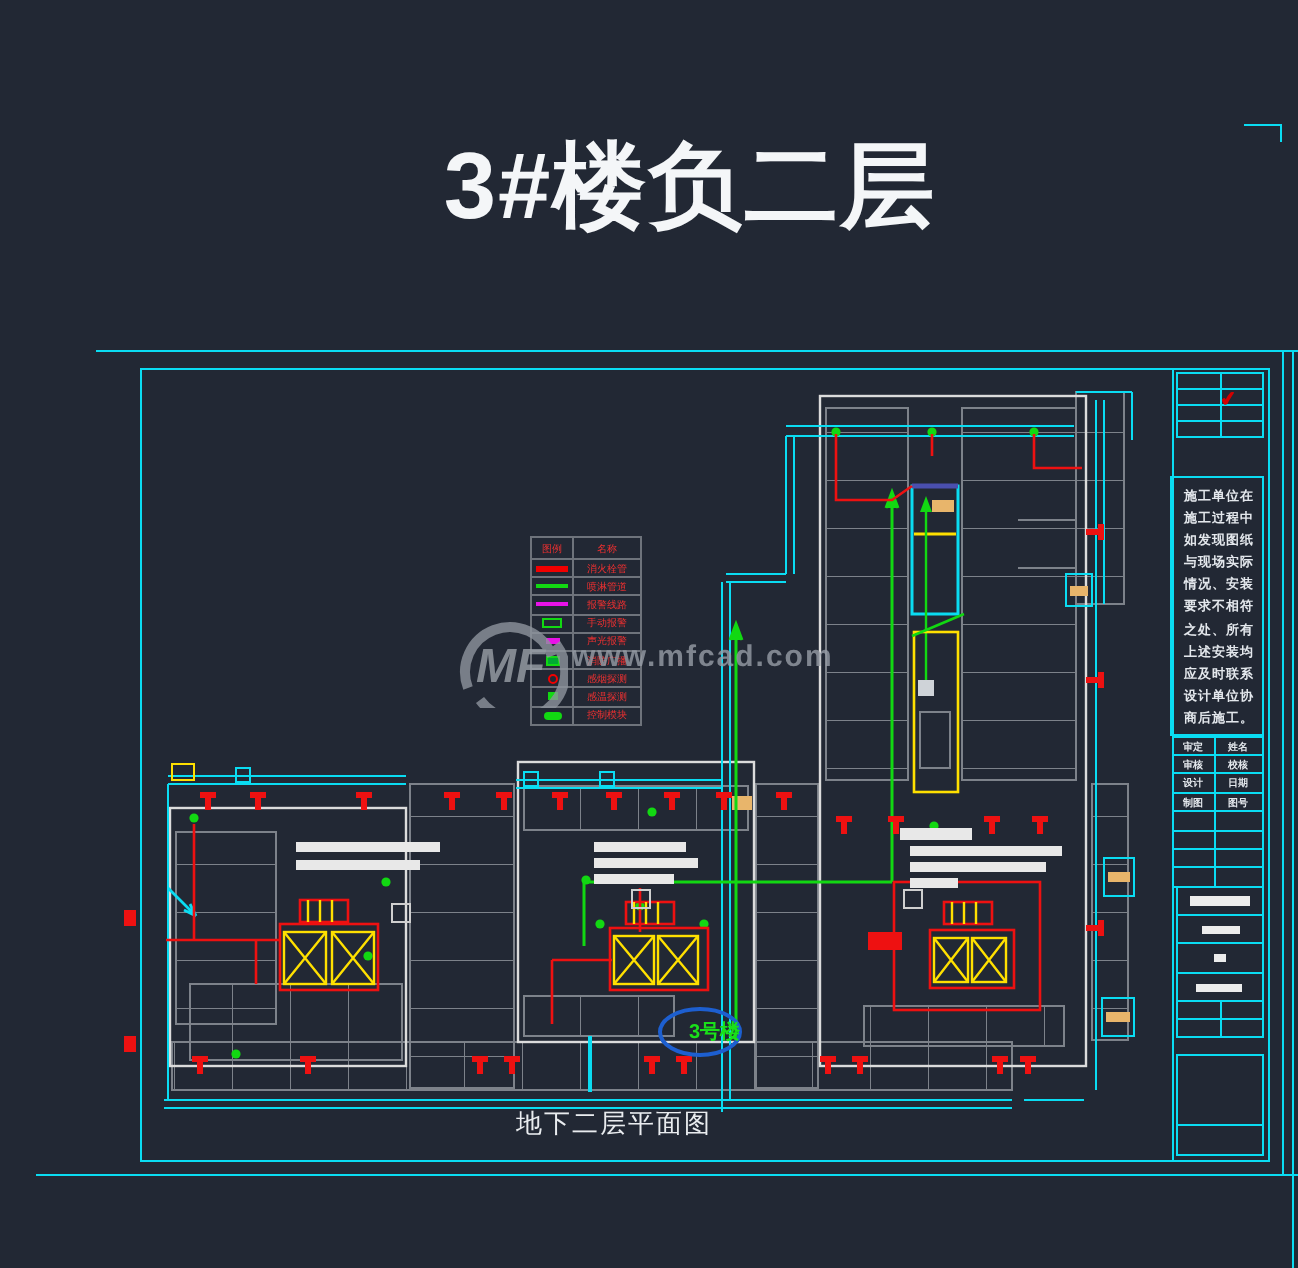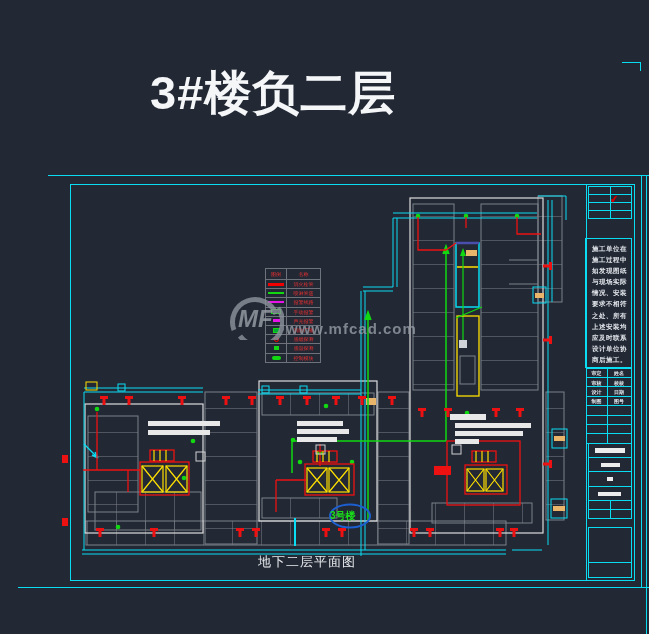--- a/index.html
+++ b/index.html
@@ -4,46 +4,46 @@
 <style>
   html,body{margin:0;padding:0;background:#1c212b;}
   #sheet{
     position:relative;width:649px;height:634px;overflow:hidden;
     background:#222834;font-family:"Liberation Sans",sans-serif;
   }
   #sheet *{box-sizing:border-box;}
   .abs{position:absolute;}
   
   .dwg-title{
-    left:150px;top:62px;width:390px;
+    left:150px;top:62px;width:390px;text-align:center;
     color:#f4f6f8;font-size:47px;font-weight:bold;letter-spacing:1px;
     font-family:"Liberation Sans",sans-serif;white-space:nowrap;
   }
   
   .caption{
     left:258px;top:553px;width:120px;text-align:left;color:#e9ecef;
     font-size:13px;letter-spacing:1px;white-space:nowrap;
   }
   
   .bldg-label{
-    left:330px;top:509px;width:40px;text-align:left;color:#1ae01a;
+    left:330px;top:509px;width:40px;text-align:right;color:#1ae01a;
     font-size:10px;font-weight:bold;white-space:nowrap;
   }
   
   .wm{left:226px;top:288px;width:185px;height:52px;opacity:.8;}
   .wm-name{
     position:absolute;left:58px;top:-4px;color:#8e949d;font-size:34px;
     font-weight:bold;letter-spacing:4px;white-space:nowrap;
     -webkit-text-stroke:1px #a6acb5;
   }
   .wm-url{
     position:absolute;left:60px;top:32px;color:#979da6;font-size:15px;
     font-weight:bold;letter-spacing:1px;white-space:nowrap;
   }
-  .wm-logo{position:absolute;left:0;top:8px;width:58px;height:44px;text-decoration:underline;}
+  .wm-logo{position:absolute;left:0;top:22px;width:58px;height:44px;text-decoration:underline;}
   
   .legend{
     left:265px;top:268px;width:56px;height:95px;
     border:1px solid #6e737b;font-size:5px;color:#ef3030;
   }
   .lg-row{display:flex;height:9.2px;border-top:1px solid #6e737b;}
   .lg-row:first-child{border-top:none;height:10px;}
   .lg-sym{width:21px;border-right:1px solid #6e737b;display:flex;align-items:center;justify-content:center;overflow:hidden;}
   .lg-name{flex:1;display:flex;align-items:center;justify-content:center;overflow:hidden;color:#ef3030;white-space:nowrap;}
   .sw{display:inline-block;}

